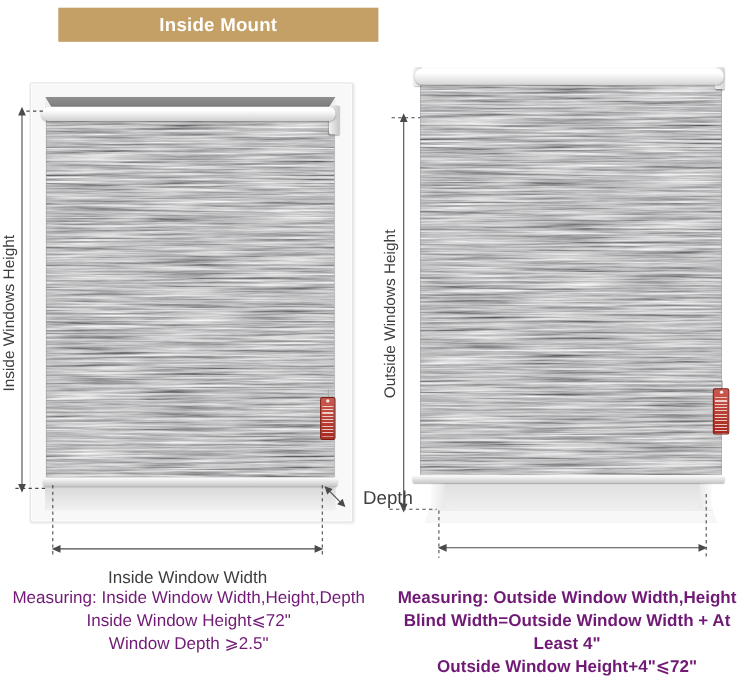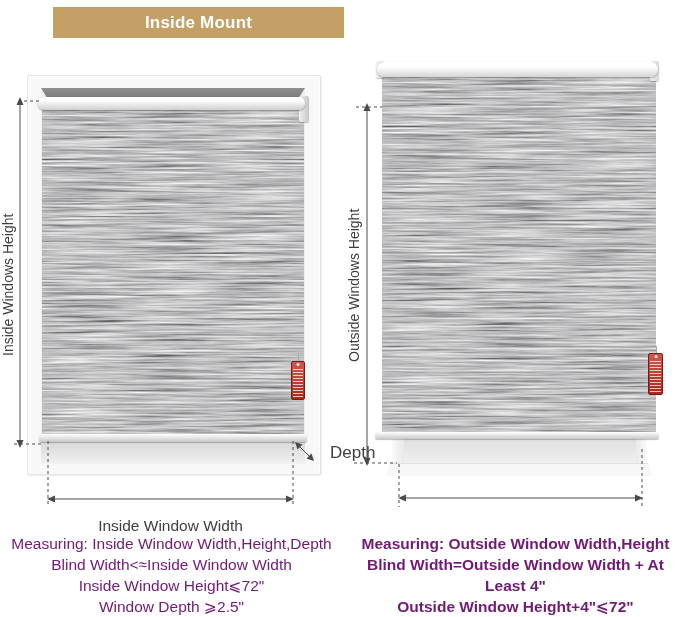--- a/index.html
+++ b/index.html
@@ -219,21 +219,20 @@
       <line class="dash" x1="399" y1="464" x2="399" y2="507"></line>
       <line class="dash" x1="642" y1="449" x2="642" y2="507"></line>
       <line x1="405" y1="498" x2="636" y2="498"></line>
       <polygon points="398,498 406,494.5 406,501.5"></polygon>
       <polygon points="643,498 635,494.5 635,501.5"></polygon>
     </g>
   </svg>
 
   <div class="notes notes-inside">
     <div>Measuring: Inside Window Width,Height,Depth</div>
-    <div>Blind Width&lt;≈Inside Window Width</div>
     <div>Inside Window Height⩽72"</div>
     <div>Window Depth ⩾2.5"</div>
   </div>
   <div class="notes notes-outside">
     <div>Measuring: Outside Window Width,Height</div>
     <div>Blind Width=Outside Window Width + At Least 4"</div>
     <div>Outside Window Height+4"⩽72"</div>
   </div>
 
 </div>

